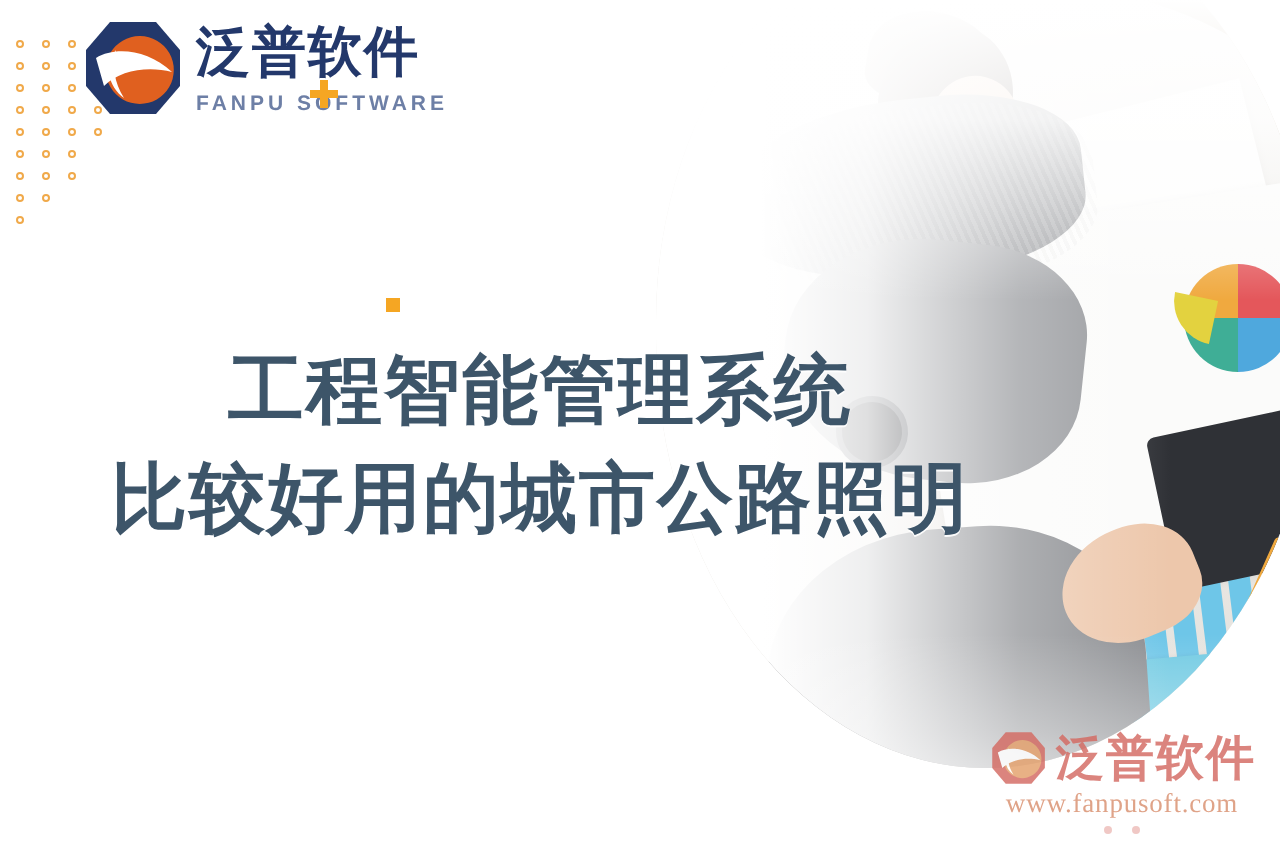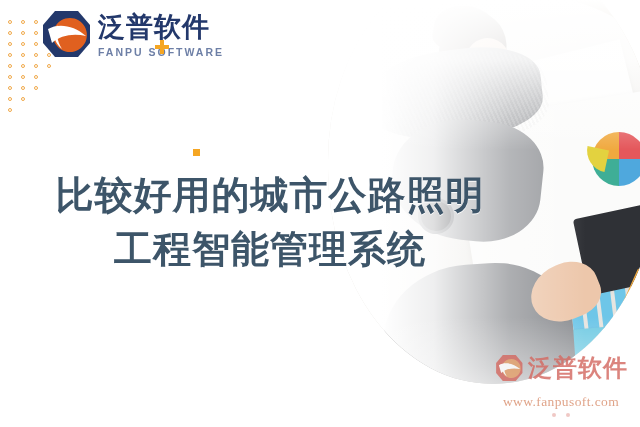--- a/index.html
+++ b/index.html
@@ -171,21 +171,21 @@
   
   .wm{position:absolute;right:12px;bottom:10px;z-index:9;opacity:.82;}
   .wm-row{display:flex;align-items:center;}
   .wm-mark{position:relative;width:30px;height:28px;flex:0 0 auto;}
   .wm-cn{
     font-size:24px;line-height:26px;font-weight:700;color:#d46a62;letter-spacing:1px;margin-left:4px;
     font-family:"DejaVu Sans","Liberation Sans",sans-serif;white-space:nowrap;
   }
   .wm-url{
     font-size:13.5px;line-height:16px;color:#d98f6e;letter-spacing:.4px;text-align:center;
-    font-family:"Liberation Serif",serif;margin-top:12px;white-space:nowrap;
+    font-family:"Liberation Serif",serif;margin-top:1px;white-space:nowrap;
   }
   .wm-dots{display:flex;justify-content:center;gap:10px;margin-top:3px;}
   .wm-dots span{width:4px;height:4px;border-radius:50%;background:rgba(212,106,98,.45);display:block;}
 </style>
 </head>
 <body>
 
 <div id="stage">
 
   <div class="dot-grid">
@@ -285,22 +285,22 @@
       <div class="ph-pencil"></div>
     </div>
   </div>
   <div class="photo-fade"></div>
   <div class="photo-fade-top"></div>
   <div class="photo-fade-bottom"></div>
 
   <div class="accent-dot"></div>
 
   <div class="headline">
+    <span class="ln">工程智能管理系统</span>
     <span class="ln">比较好用的城市公路照明</span>
-    <span class="ln">工程智能管理系统</span>
   </div>
 
   <div class="wm">
     <div class="wm-row">
       <div class="wm-mark">
         <svg width="30" height="28" viewBox="0 0 52 50" aria-hidden="true">
           <path d="M15 2 L38 2 L50 16 L50 34 L38 48 L15 48 L3 34 L3 16 Z" fill="#d46a62"></path>
           <path d="M30 9 a17 17 0 1 1 -0.2 0 Z" fill="#e4a06b"></path>
           <path d="M8 20 C18 14 34 16 46 27 C34 24 20 26 12 34 Z" fill="#ffffff"></path>
           <path d="M18 16 C16 24 17 32 22 40 C14 34 12 24 18 16 Z" fill="#ffffff"></path>

